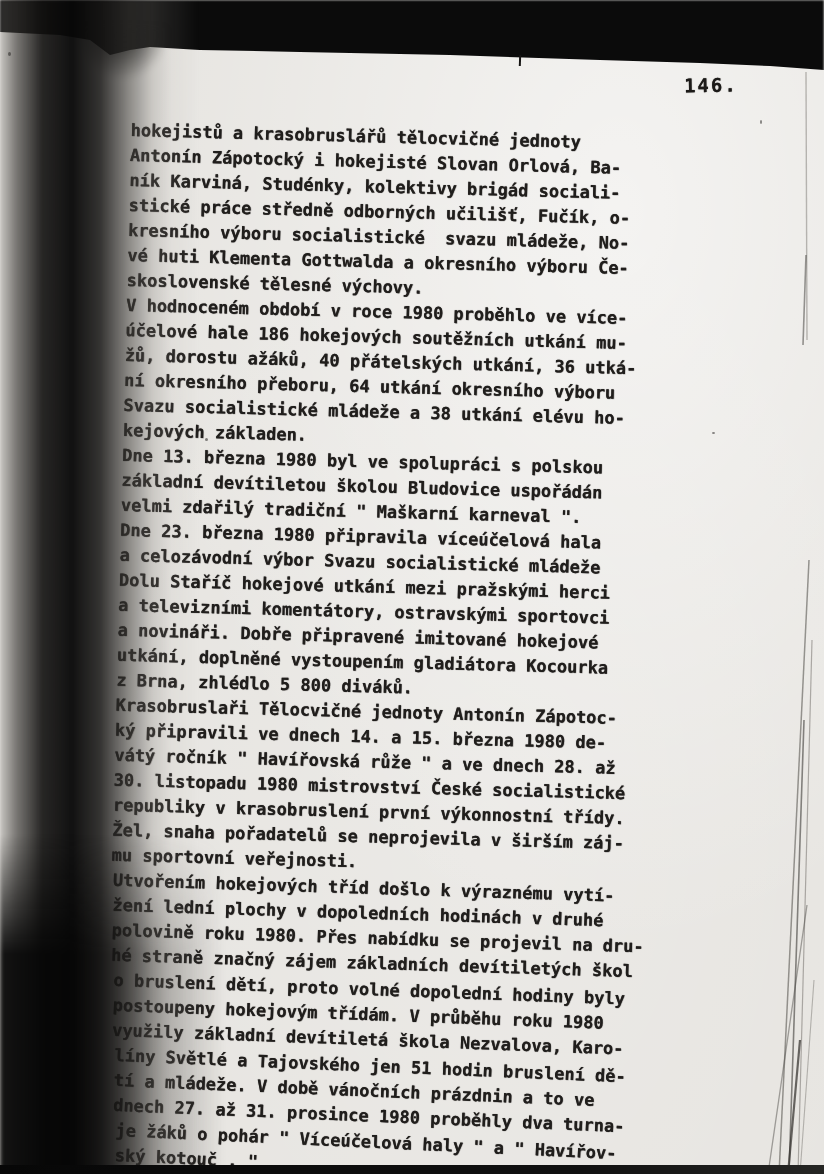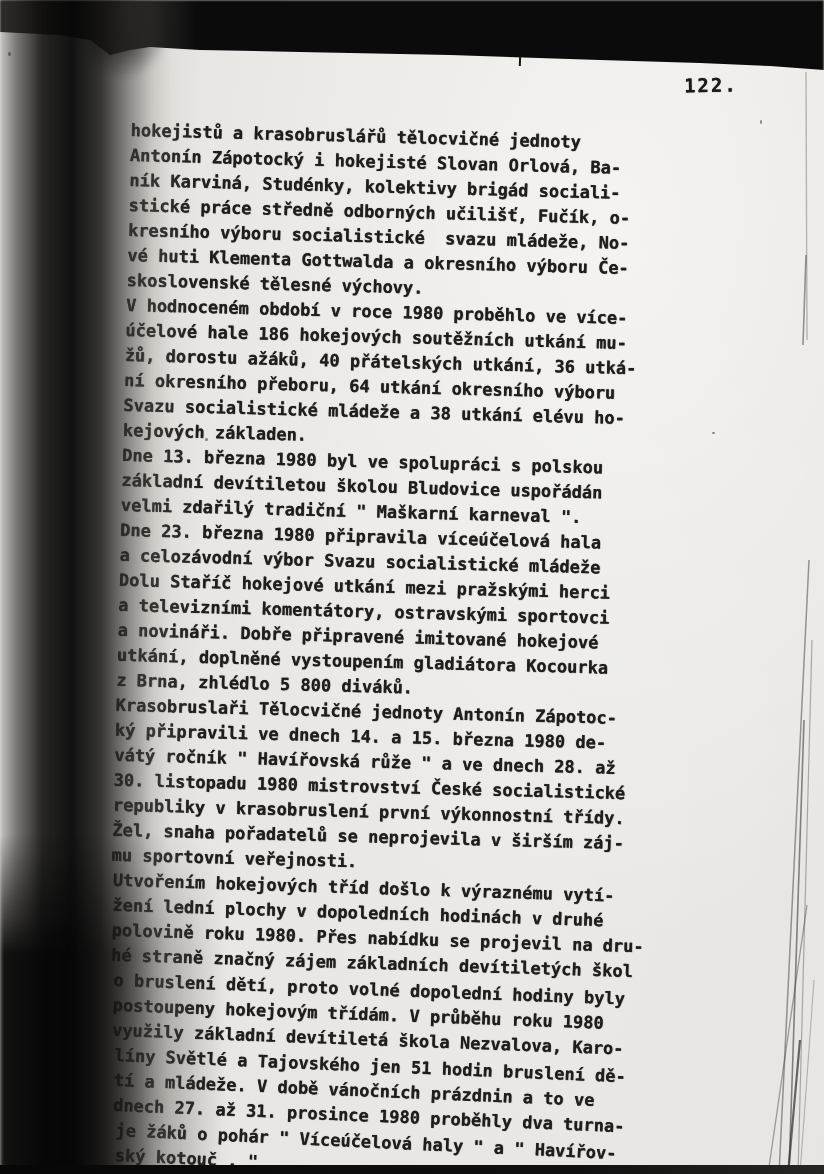--- a/index.html
+++ b/index.html
@@ -138,21 +138,21 @@
       <div class="line">o bruslení dětí, proto volné dopolední hodiny byly</div>
       <div class="line">postoupeny hokejovým třídám. V průběhu roku 1980</div>
       <div class="line">využily základní devítiletá škola Nezvalova, Karo-</div>
       <div class="line">líny Světlé a Tajovského jen 51 hodin bruslení dě-</div>
       <div class="line">tí a mládeže. V době vánočních prázdnin a to ve</div>
       <div class="line">dnech 27. až 31. prosince 1980 proběhly dva turna-</div>
       <div class="line">je žáků o pohár " Víceúčelová haly " a " Havířov-</div>
       <div class="line">ský kotouč . "</div>
     </div>
 
-  <div class="pagenum">122.</div>
+  <div class="pagenum">146.</div>
 
   <div class="topband"></div>
   <div class="spine-smudge"></div>
 
   <div class="gutter"></div>
   <div class="gutter-bottom"></div>
 
   <div class="tick"></div>
 
   <svg class="scratches" width="824" height="1174" viewBox="0 0 824 1174">

